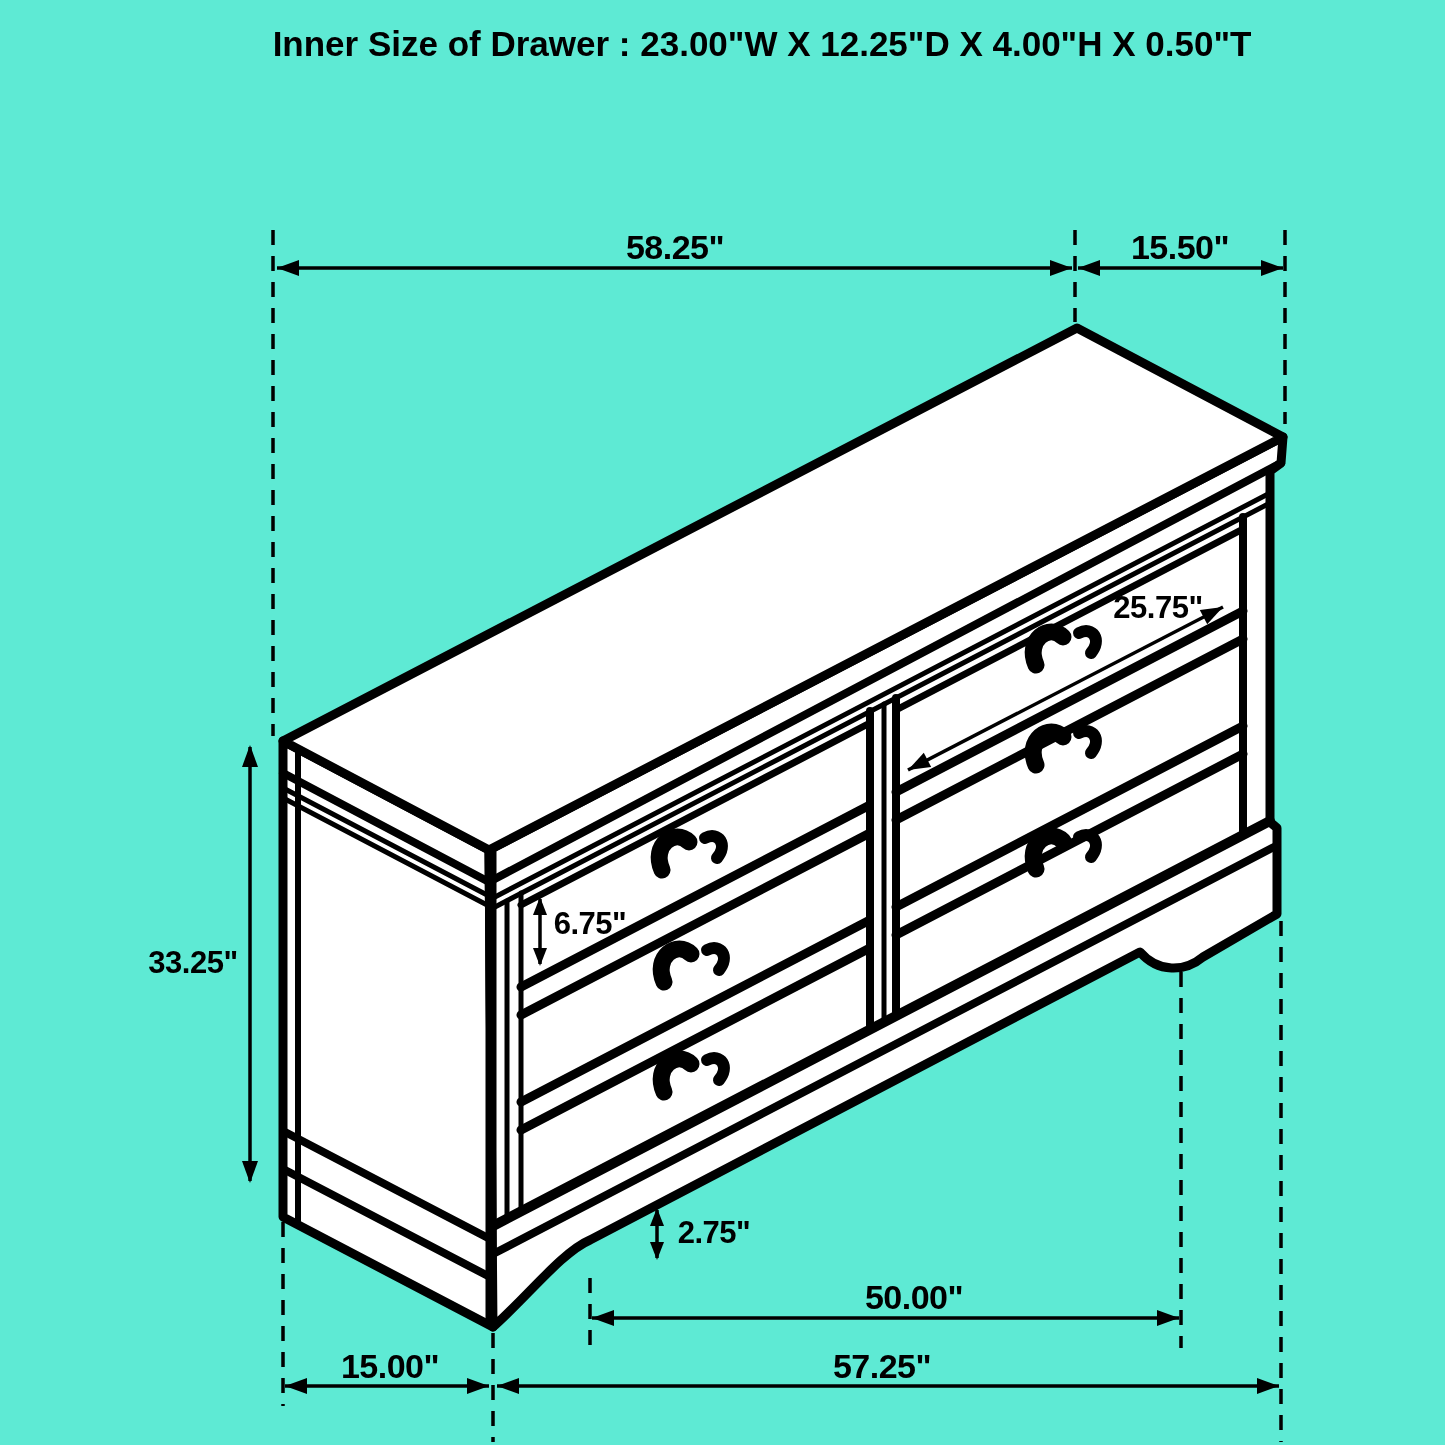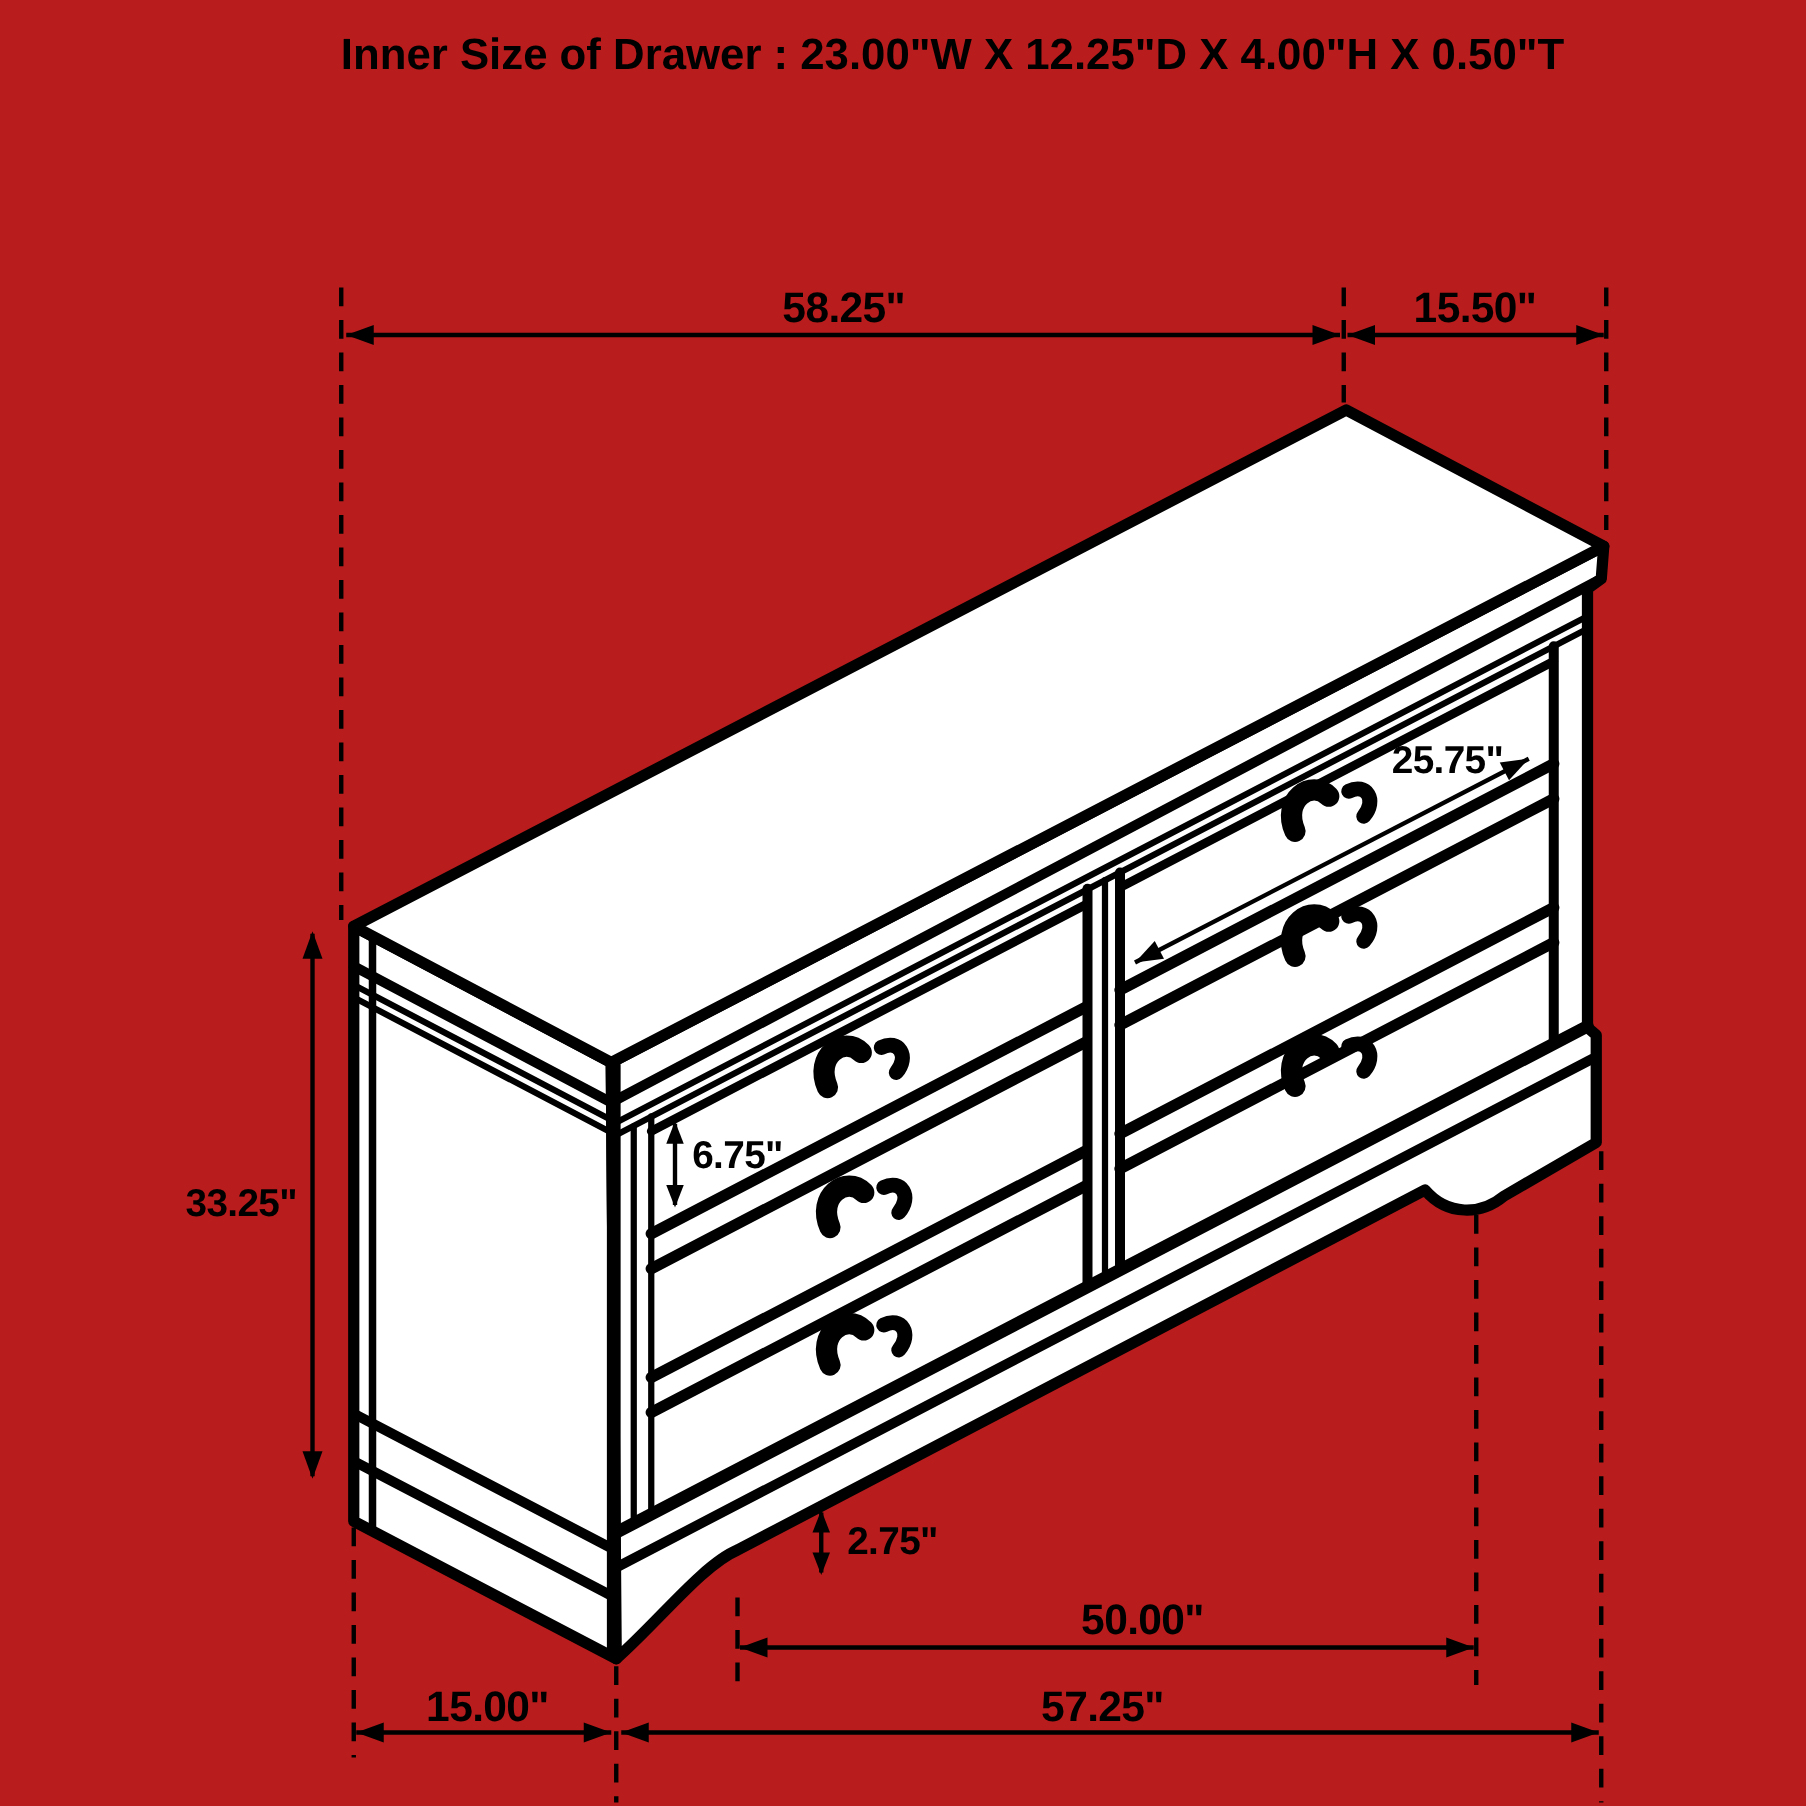--- a/index.html
+++ b/index.html
@@ -1,19 +1,19 @@
 <!DOCTYPE html>
 <html><head>
 <meta charset="utf-8">
 <style>
   html,body{margin:0;padding:0;background:#ffffff;}
   #stage{
     position:relative;
     width:1445px;height:1445px;
-    background:#b91c1c;
+    background:#5eead4;
     font-family:"Liberation Sans", sans-serif;
     overflow:hidden;
   }
   #drawing{position:absolute;left:0;top:0;}
   .dim-label{
     position:absolute;
     transform:translate(-50%,-50%);
     font-weight:700;
     font-size:34px;
     color:#000;

